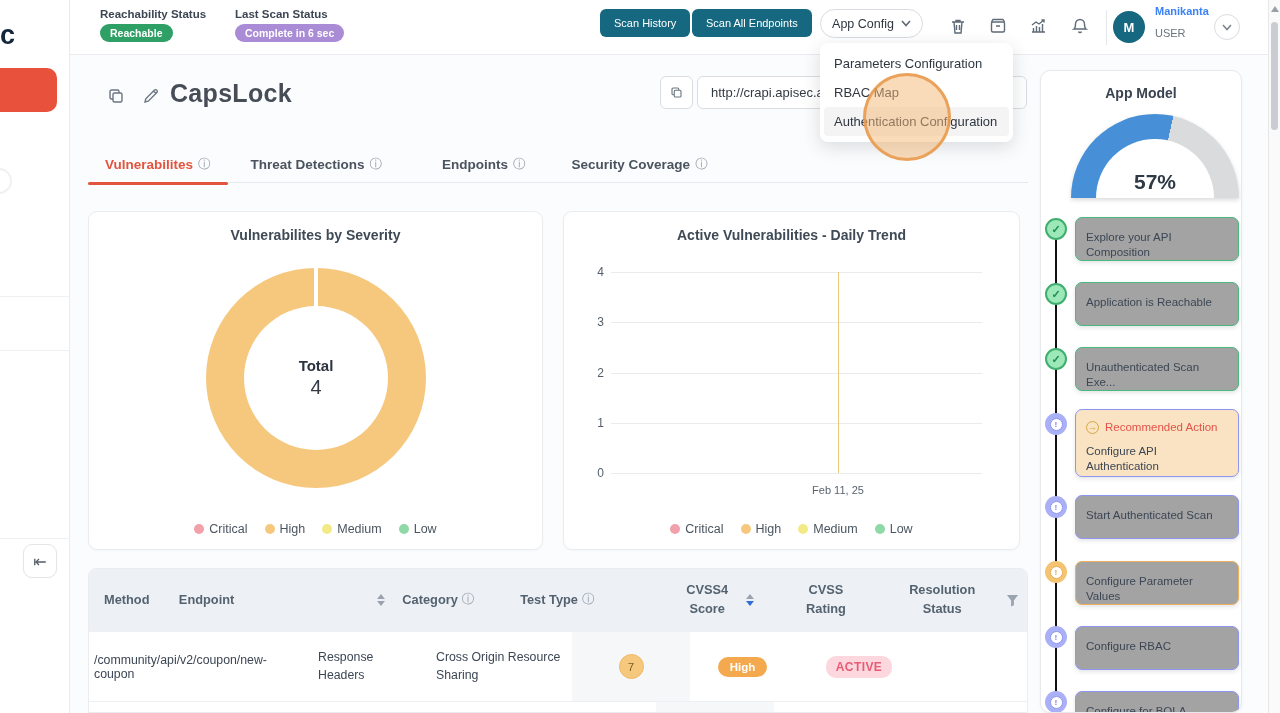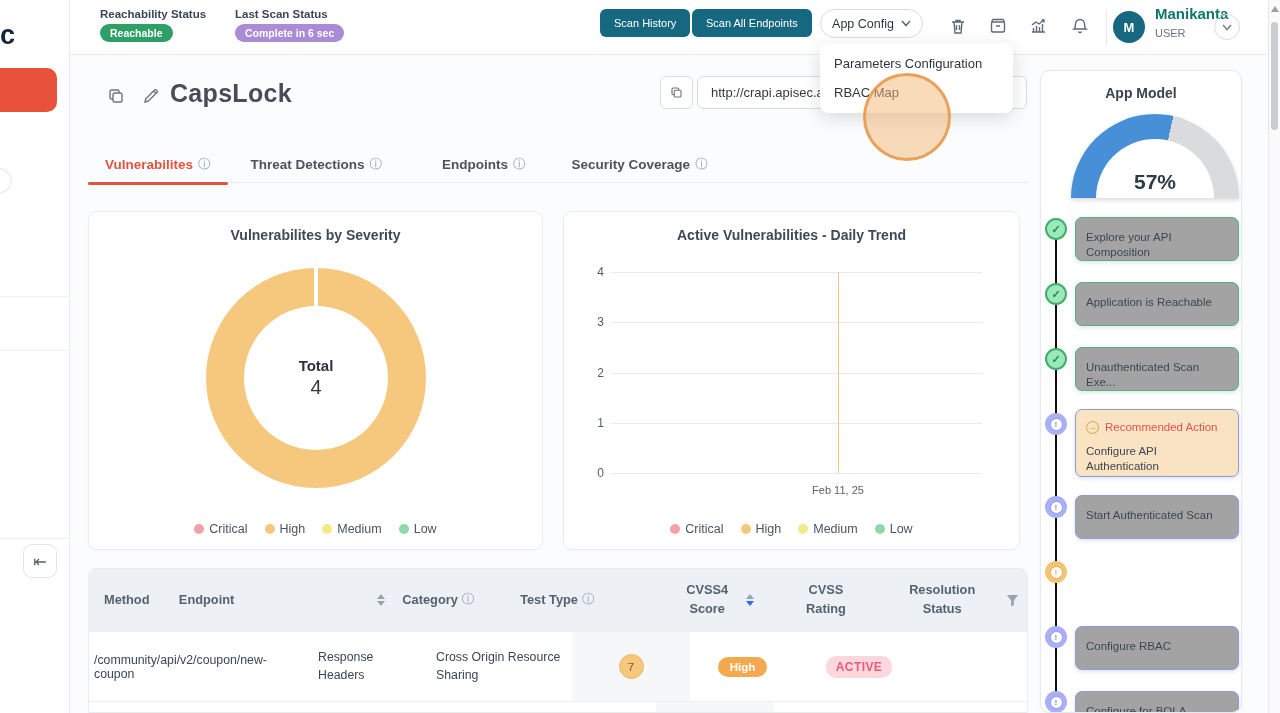--- a/index.html
+++ b/index.html
@@ -34,21 +34,21 @@
   .appconfig-btn { position:absolute; left:750px; top:9px; height:29px; width:103px;
     background:#fff; border:1px solid #d8dce1; border-radius:15px; font-size:12.5px;
     color:#2f3640; font-family:inherit; display:flex; align-items:center;
     justify-content:center; gap:7px; cursor:pointer;text-align:center; }
   .hicon { position:absolute; top:16px; width:20px; height:20px; color:#5f6b76; cursor:pointer; }
   .hicon svg { width:20px; height:20px; }
   .v-div { position:absolute; left:1036px; top:10px; width:1px; height:35px; background:#e5e8eb; }
   .avatar { position:absolute; left:1043px; top:11px; width:32px; height:32px; border-radius:50%;
     background:#15687f; color:#fff; font-size:13px; font-weight:bold;
     display:flex; align-items:center; justify-content:center; }
-  .uname { position:absolute; left:1085px; top:5px; font-size:15px; font-weight:bold; color:#0f766e; }
+  .uname { position:absolute; left:1085px; top:5px; font-size:11px; font-weight:bold; color:#3b82f6; }
   .urole { position:absolute; left:1085px; top:27px; font-size:11px; color:#6a747e; }
   .uchev { position:absolute; left:1144px; top:14px; width:26px; height:26px; border-radius:50%;
     border:1px solid #d9dce1; color:#7a828c; display:flex; align-items:center;
     justify-content:center; cursor:pointer; }
 
   
   .menu { position:absolute; left:820px; top:43px; width:193px; background:#fff;
     border-radius:8px; box-shadow:0 5px 18px rgba(40,50,60,.16); padding:6px 0; z-index:90; }
   .menu-item { height:29px; display:flex; align-items:center; padding-left:14px;
     font-size:13px; color:#2f3640; cursor:pointer; }
@@ -255,20 +255,21 @@
     <div class="uchev">
       <svg width="10" height="7" viewBox="0 0 10 7">
           <polyline points="1,1 5,5.5 9,1" fill="none" stroke="#7a828c" stroke-width="1.5"></polyline>
         </svg>
     </div>
   </div>
 
   <div class="menu">
     <div class="menu-item">Parameters Configuration</div>
     <div class="menu-item">RBAC Map</div>
+    <div class="menu-item hl">Authentication Configuration</div>
   </div>
   <div class="click-circle"></div>
 
   <div class="mini-icon" style="left:106px; top:86px">
     <svg viewBox="0 0 20 20" fill="none" stroke="currentColor" stroke-width="1.4">
         <rect x="7" y="7" width="9" height="9" rx="1.5"></rect>
         <path d="M13 7V5.5A1.5 1.5 0 0 0 11.5 4h-6A1.5 1.5 0 0 0 4 5.5v6A1.5 1.5 0 0 0 5.5 13H7"></path>
       </svg>
   </div>
   <div class="mini-icon" style="left:141px; top:86px">
@@ -489,20 +490,23 @@
     <div class="stepdot todo-blue" style="top:425px">
         <span class="ring">!</span>
       </div>
     <div class="stepcard b-purple" style="top:424px">
       <span>Start Authenticated Scan</span>
     </div>
 
     <div class="stepdot todo-orange" style="top:490px">
         <span class="ring">!</span>
       </div>
+    <div class="stepcard b-orange" style="top:490px">
+      <span>Configure Parameter Values</span>
+    </div>
 
     <div class="stepdot todo-blue" style="top:555px">
         <span class="ring">!</span>
       </div>
     <div class="stepcard b-purple" style="top:555px">
       <span>Configure RBAC</span>
     </div>
 
     <div class="stepdot todo-blue" style="top:620px">
         <span class="ring">!</span>

